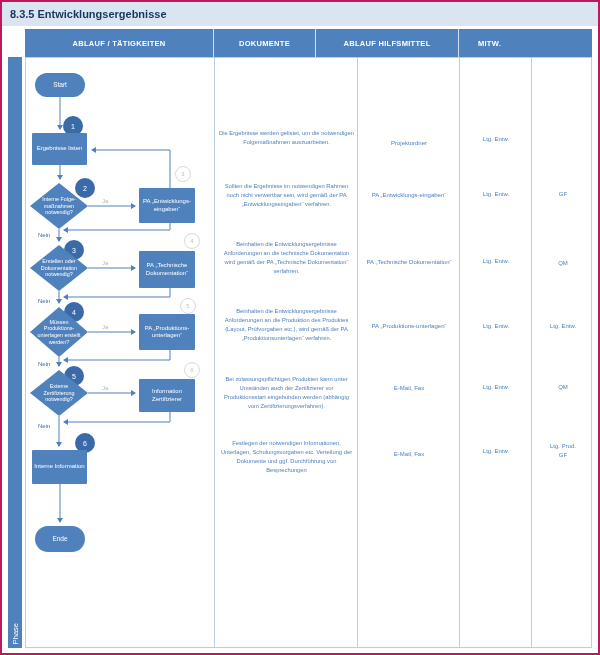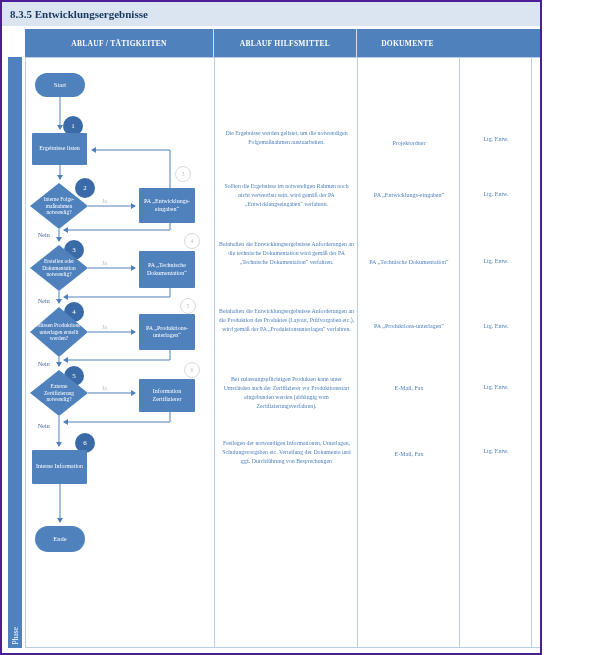--- a/index.html
+++ b/index.html
@@ -1,17 +1,17 @@
 <!DOCTYPE html>
 <html><head>
 <meta charset="utf-8">
 <style>
   html,body{margin:0;padding:0;background:#fff;}
-  .page{position:relative;width:542px;height:655px;box-sizing:border-box;border:2px solid #4c1d95;
-        font-family:Liberation Serif, serif;background:#fff;overflow:hidden;}
+  .page{position:relative;width:600px;height:655px;box-sizing:border-box;border:2px solid #be185d;
+        font-family:Liberation Sans, sans-serif;background:#fff;overflow:hidden;}
   .titlebar{position:absolute;left:0;top:0;width:596px;height:24px;background:#dbe5f1;
         color:#17365d;font-size:11px;font-weight:bold;line-height:24px;padding-left:8px;box-sizing:border-box;}
   .header{position:absolute;left:23px;top:27px;width:567px;height:28px;background:#4f81bd;display:flex;}
   .hcell{color:#fff;font-size:7.5px;font-weight:bold;letter-spacing:.3px;display:flex;
         align-items:center;justify-content:center;text-align:center;box-sizing:border-box;}
   .hcell+.hcell{border-left:1px solid rgba(255,255,255,.75);}
   .hc1{width:188px;text-align:center;} .hc2{width:143px;} .hc3{width:102px;} .hc4{width:72px;} .hc5{width:62px;}
   .phasebar{position:absolute;left:6px;top:55px;width:14px;height:591px;background:#4f81bd;}
   .phase-label{position:absolute;left:3px;bottom:4px;writing-mode:vertical-rl;transform:rotate(180deg);
         color:#fff;font-size:7.5px;}
@@ -37,22 +37,23 @@
 </style>
 </head>
 <body>
 
 <div class="page">
 
   <div class="titlebar">8.3.5 Entwicklungsergebnisse</div>
 
   <div class="header">
     <div class="hcell hc1">ABLAUF / TÄTIGKEITEN</div>
+    <div class="hcell hc3">DOKUMENTE</div>
     <div class="hcell hc2">ABLAUF HILFSMITTEL</div>
-    <div class="hcell hc3">DOKUMENTE</div>
+    <div class="hcell hc5">MITW.</div>
   </div>
 
   <div class="phasebar">
     <span class="phase-label">Phase</span>
   </div>
 
   <div class="grid">
     <div class="vline v1"></div>
     <div class="vline v2"></div>
     <div class="vline v3"></div>

